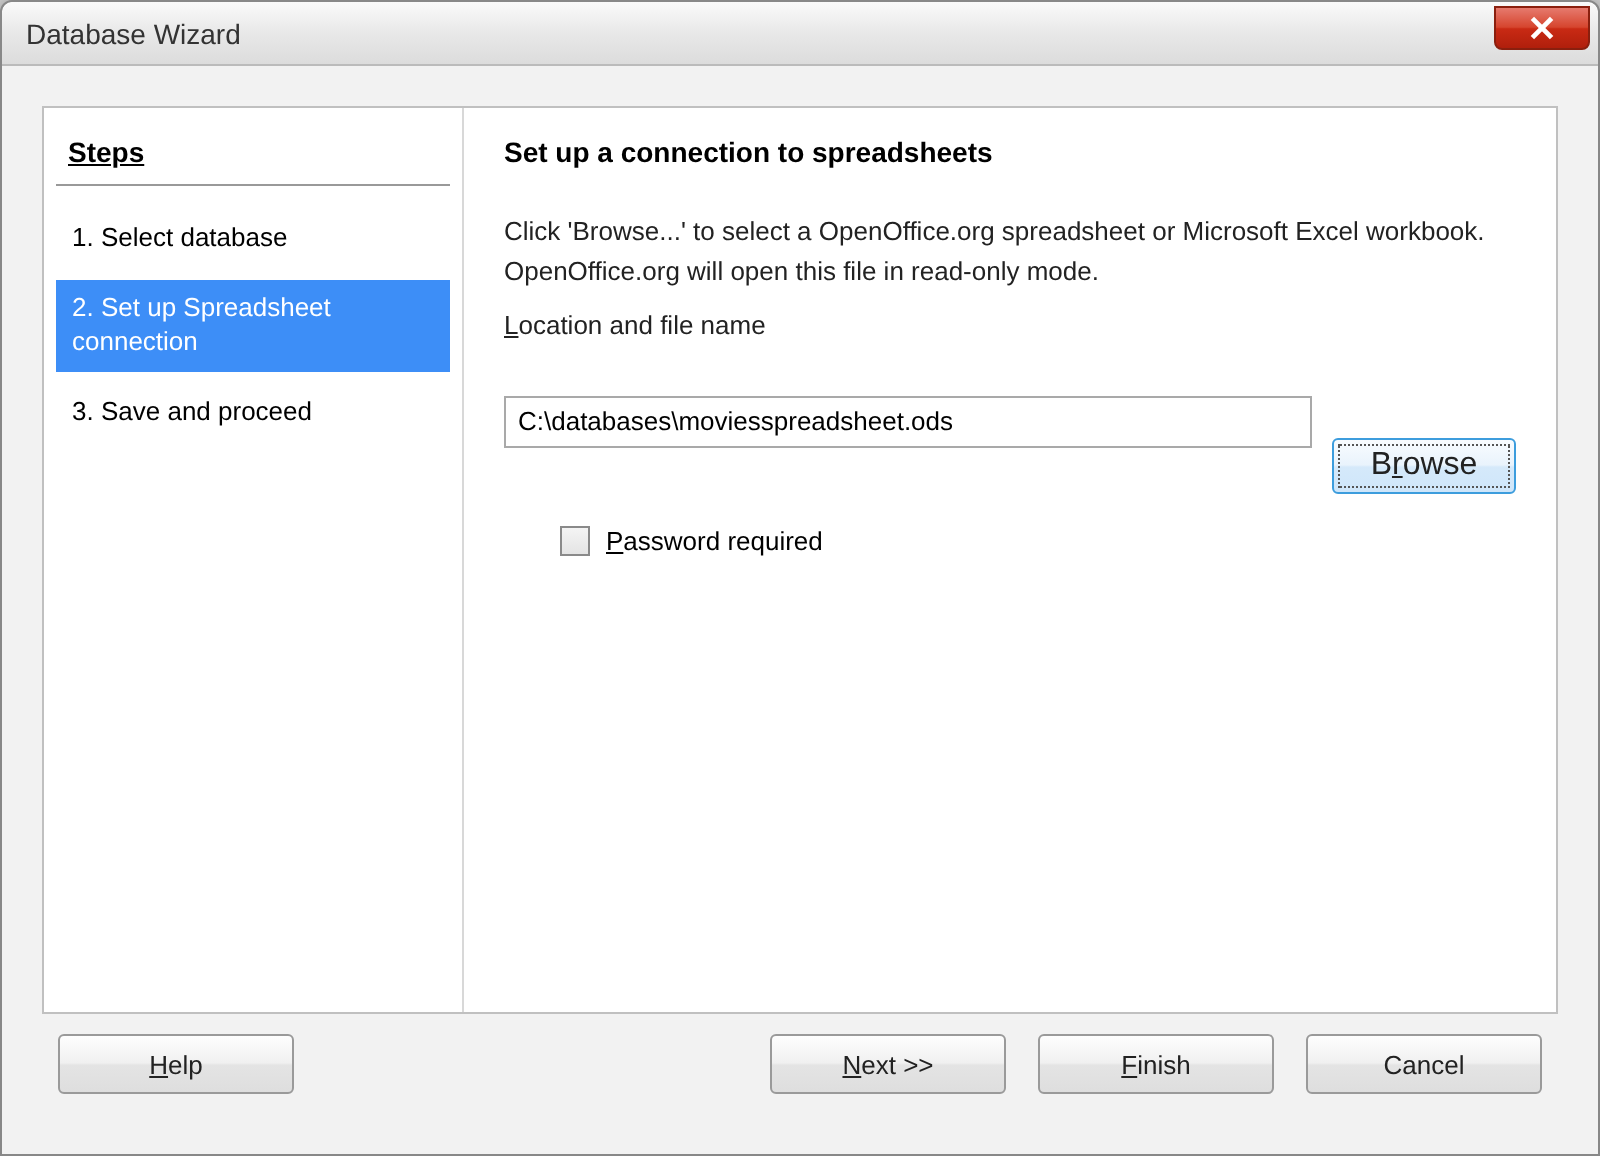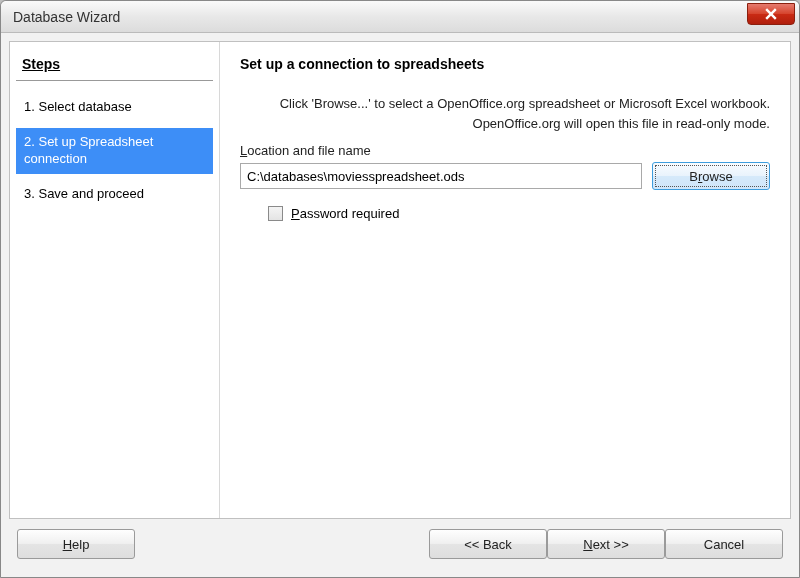--- a/index.html
+++ b/index.html
@@ -52,21 +52,21 @@
   font-weight: bold;
   font-family: Arial, sans-serif;
   cursor: pointer;
 }
 .close-btn svg { width: 12px; height: 12px; }
 .content {
   flex: 1;
   display: flex;
   flex-direction: column;
   background: #f2f2f2;
-  padding: 8px;
+  padding: 20px;
 }
 .main-panel {
   flex: 1;
   background: #fff;
   border: 1px solid #c0c0c0;
   display: flex;
 }
 .sidebar {
   width: 210px;
   border-right: 1px solid #d8d8d8;
@@ -96,21 +96,20 @@
 }
 .panel-title {
   font-weight: bold;
   font-size: 14px;
   margin-bottom: 22px;
 }
 .instructions {
   color: #222;
   line-height: 1.5;
   margin-bottom: 10px;
-  text-align: right;
 }
 .field-label {
   margin-bottom: 4px;
   color: #222;
 }
 .u { text-decoration: underline; }
 .file-row {
   display: flex;
   gap: 10px;
   align-items: center;
@@ -119,49 +118,51 @@
 .text-input {
   flex: 1;
   height: 26px;
   border: 1px solid #a9a9a9;
   padding: 2px 6px;
   font-family: inherit;
   font-size: 13px;
   background: #fff;
 }
 .browse-btn {
-  width: 118px;
+  width: 92px;
   height: 28px;
   background: linear-gradient(to bottom, #f9fcff 0%, #e9f3fc 48%, #d5e9fa 52%, #cfe6fa 100%);
   border: 1px solid #3d9ddd;
   border-radius: 3px;
   color: #222;
   cursor: pointer;
   font-family: inherit;
-  font-size: 13px;
+  font-size: 16px;
   outline: 1px dotted #555;
   outline-offset: -4px;
+  margin-top: 45px;
 }
 .checkbox-row {
   display: flex;
   align-items: flex-end;
   gap: 8px;
   margin-left: 28px;
 }
 .checkbox-box {
   width: 15px;
   height: 15px;
   border: 1px solid #8a8a8a;
   background: linear-gradient(to bottom, #f4f4f4, #e4e4e4);
 }
 .button-bar {
   height: 50px;
   display: flex;
   align-items: center;
   padding: 0 8px;
+  gap: 16px;
 }
 .spacer { flex: 1; }
 .btn {
   width: 118px;
   height: 30px;
   background: linear-gradient(to bottom, #fefefe 0%, #f0f0f0 48%, #e4e4e4 52%, #dedede 100%);
   border: 1px solid #9a9a9a;
   border-radius: 3px;
   color: #222;
   cursor: pointer;
@@ -225,20 +226,22 @@
         </div>
       </div>
 
     </div>
 
     <div class="button-bar">
       <button class="btn">
         <span class="u">H</span><span>elp</span>
       </button>
       <div class="spacer"></div>
-      <button class="btn">&lt;&lt; Back</button>
       <button class="btn">
         <span class="u">N</span><span>ext &gt;&gt;</span>
+      </button>
+      <button class="btn">
+        <span class="u">F</span><span>inish</span>
       </button>
       <button class="btn">Cancel</button>
     </div>
   </div>
 </div>
 
 </body></html>

